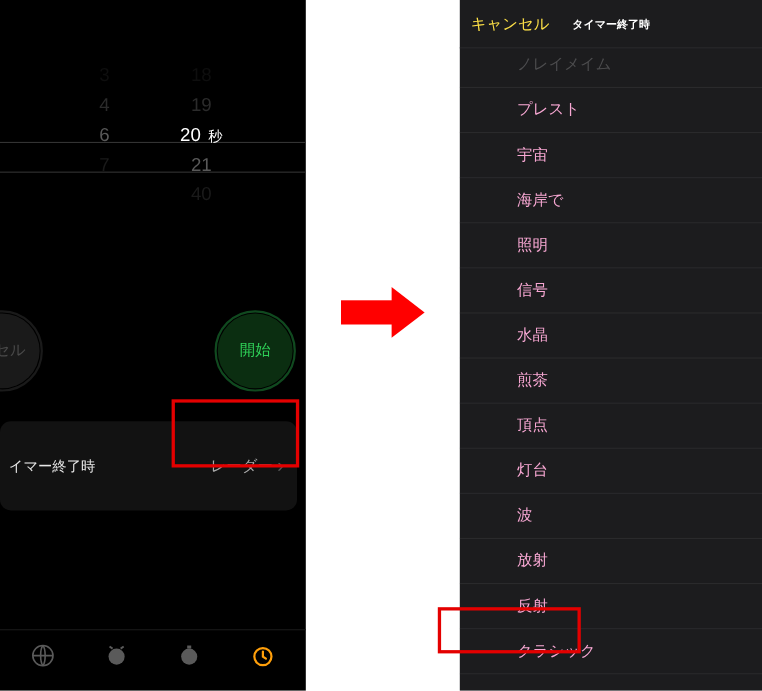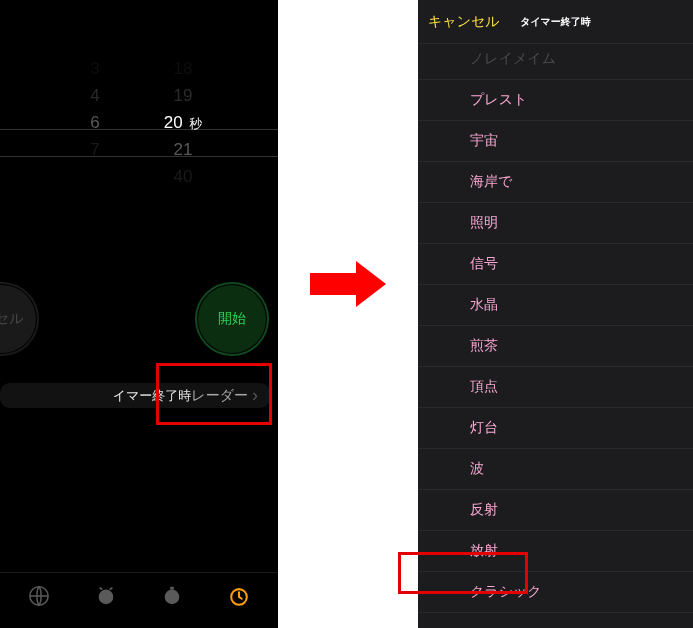--- a/index.html
+++ b/index.html
@@ -21,21 +21,21 @@
     .col .r5 { color: #1a1a1a; }
     .unit { font-size: 13px; color: #fff; margin-left: 2px; }
     .sel-band { position: absolute; left: 0; right: 0; top: 129px; height: 28px; border-top: 1px solid #333; border-bottom: 1px solid #333; pointer-events: none; }
 
     .circle-row { display: flex; justify-content: space-between; padding: 0 0 0 0; margin-top: 95px; align-items: center; }
     .circle { width: 68px; height: 68px; border-radius: 50%; display: flex; align-items: center; justify-content: center; font-size: 14px; position: relative; }
     .circle::before { content: ""; position: absolute; inset: -3px; border: 2px solid currentColor; border-radius: 50%; opacity: .35; }
     .cancel-btn { background: #1a1a1a; color: #4a4a4a; margin-left: -32px; }
     .start-btn { background: #0b2e11; color: #2fd158; margin-right: 12px; font-family: Liberation Mono, monospace; }
 
-    .when-ends { margin: 30px 8px 0 0; background: #121212; border-radius: 10px; padding: 2px 12px; display: flex; align-items: center; justify-content: flex-end; font-size: 14px; }
+    .when-ends { margin: 30px 8px 0 0; background: #121212; border-radius: 10px; padding: 30px 12px; display: flex; align-items: center; justify-content: space-between; font-size: 14px; }
     .when-ends .lbl { color: #e8e8e8; font-size: 13px; margin-left: -4px; }
     .when-ends .val-wrap { display: flex; align-items: center; gap: 4px; color: #aaa; font-size: 14px; }
     .chev { color: #555; font-size: 18px; }
 
     .red-box { border: 3px solid #e40000; position: absolute; }
     .red-left { left: 156px; top: 363px; width: 116px; height: 62px; }
 
     .tabbar { margin-top: auto; height: 56px; display: flex; align-items: center; justify-content: space-around; border-top: 1px solid #1a1a1a; padding: 0 6px 4px; }
     .tab { color: #5a5a5a; font-size: 20px; }
     .tab.active { color: #ff9f0a; }
@@ -142,21 +142,21 @@
         <div class="sound-item">プレスト</div>
         <div class="sound-item">宇宙</div>
         <div class="sound-item">海岸で</div>
         <div class="sound-item">照明</div>
         <div class="sound-item">信号</div>
         <div class="sound-item">水晶</div>
         <div class="sound-item">煎茶</div>
         <div class="sound-item">頂点</div>
         <div class="sound-item">灯台</div>
         <div class="sound-item">波</div>
+        <div class="sound-item">放射</div>
         <div class="sound-item">反射</div>
-        <div class="sound-item">放射</div>
         <div class="sound-item">クラシック</div>
       </div>
 
   </div>
 </div>
 
 <div class="red-right"></div>
 
 </body></html>

